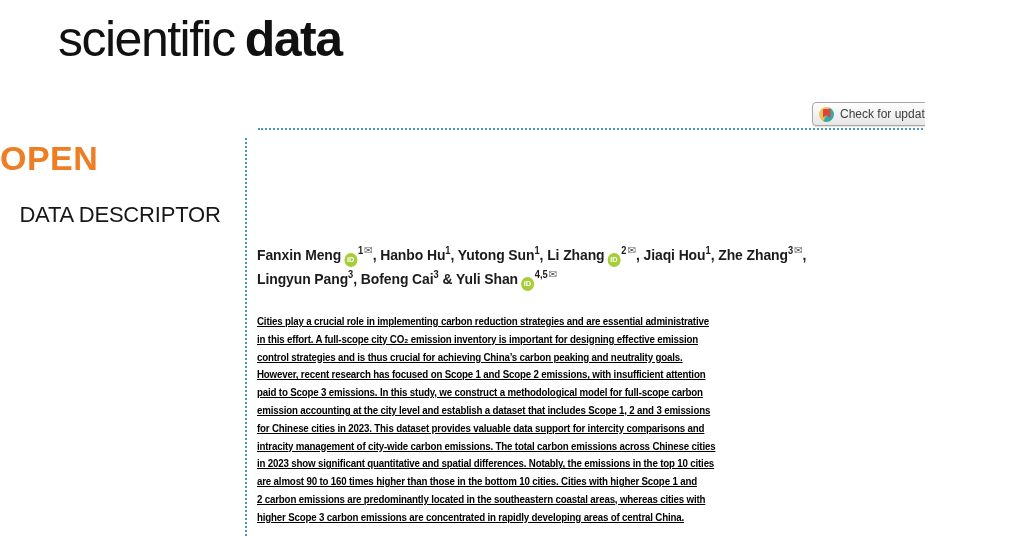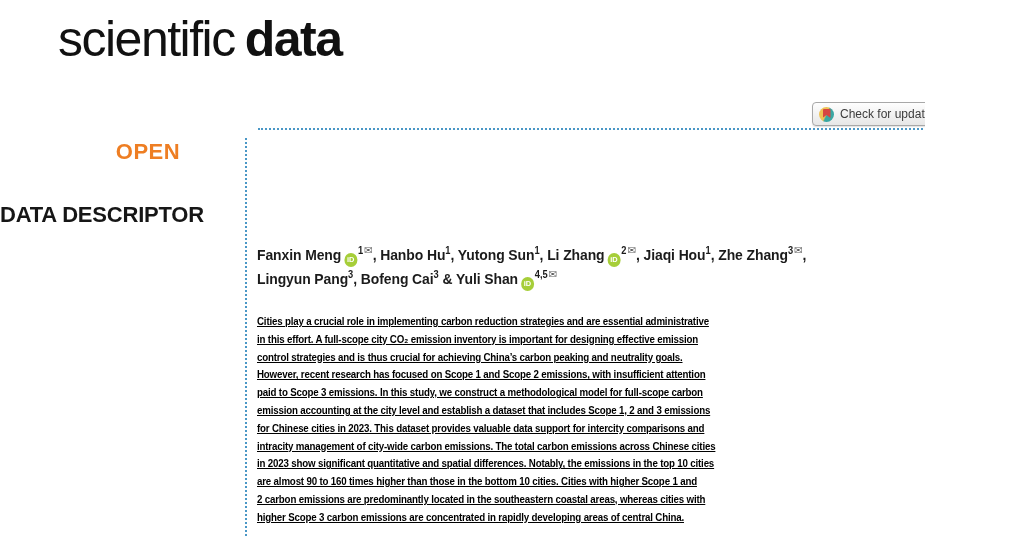--- a/index.html
+++ b/index.html
@@ -25,24 +25,24 @@
   }
   .badge .cm-book{
     position:absolute;left:3.5px;top:2.5px;width:8px;height:9px;background:#d64541;border-radius:1px;
     clip-path:polygon(0 0,100% 0,100% 100%,50% 68%,0 100%);
   }
   .badge .badge-label{font-size:12px;color:#3c3c3c;white-space:nowrap;}
   
   .hline{position:absolute;left:258px;top:128px;width:680px;border-top:2px dotted #4a97c6;}
   .vline{position:absolute;left:245px;top:138px;height:398px;border-left:2px dotted #4a97c6;}
   
-  .open{position:absolute;left:0;top:139px;width:240px;text-align:center;
-    font-size:22px;font-weight:700;color:#ee7e23;letter-spacing:0.5px;margin-left:28px;}
-  .article-type{position:absolute;left:0;top:202px;width:240px;text-align:left;
-    font-size:22px;font-weight:700;color:#161616;letter-spacing:-0.2px;}
+  .open{position:absolute;left:0;top:139px;width:240px;text-align:left;
+    font-size:34px;font-weight:700;color:#ee7e23;letter-spacing:0.5px;}
+  .article-type{position:absolute;left:0;top:202px;width:240px;text-align:center;
+    font-size:22px;font-weight:400;color:#161616;letter-spacing:-0.2px;}
   
   .title{position:absolute;left:257px;top:131px;color:#3b90c0;font-weight:700;font-size:43px;}
   .title-line{white-space:nowrap;transform:scaleX(0.86);transform-origin:0 50%;height:57px;line-height:57px;letter-spacing:-0.5px;}
   
   .authors{position:absolute;left:257px;top:243px;font-size:15px;font-weight:700;color:#1b1b1b;}
   .author-line{white-space:nowrap;transform:scaleX(0.93);transform-origin:0 50%;height:24px;line-height:24px;letter-spacing:-0.1px;}
   .orcid{display:inline-block;width:14px;height:14px;border-radius:50%;background:#a6ce39;color:#fff;
     font-size:8px;font-weight:700;text-align:center;line-height:14px;margin:0 1px 12px 3px;vertical-align:-2px;}
   .authors sup{font-size:10px;vertical-align:super;line-height:0;letter-spacing:0;}
   .mail{font-size:11px;color:#5a5a5a;margin-left:1px;font-weight:400;}

